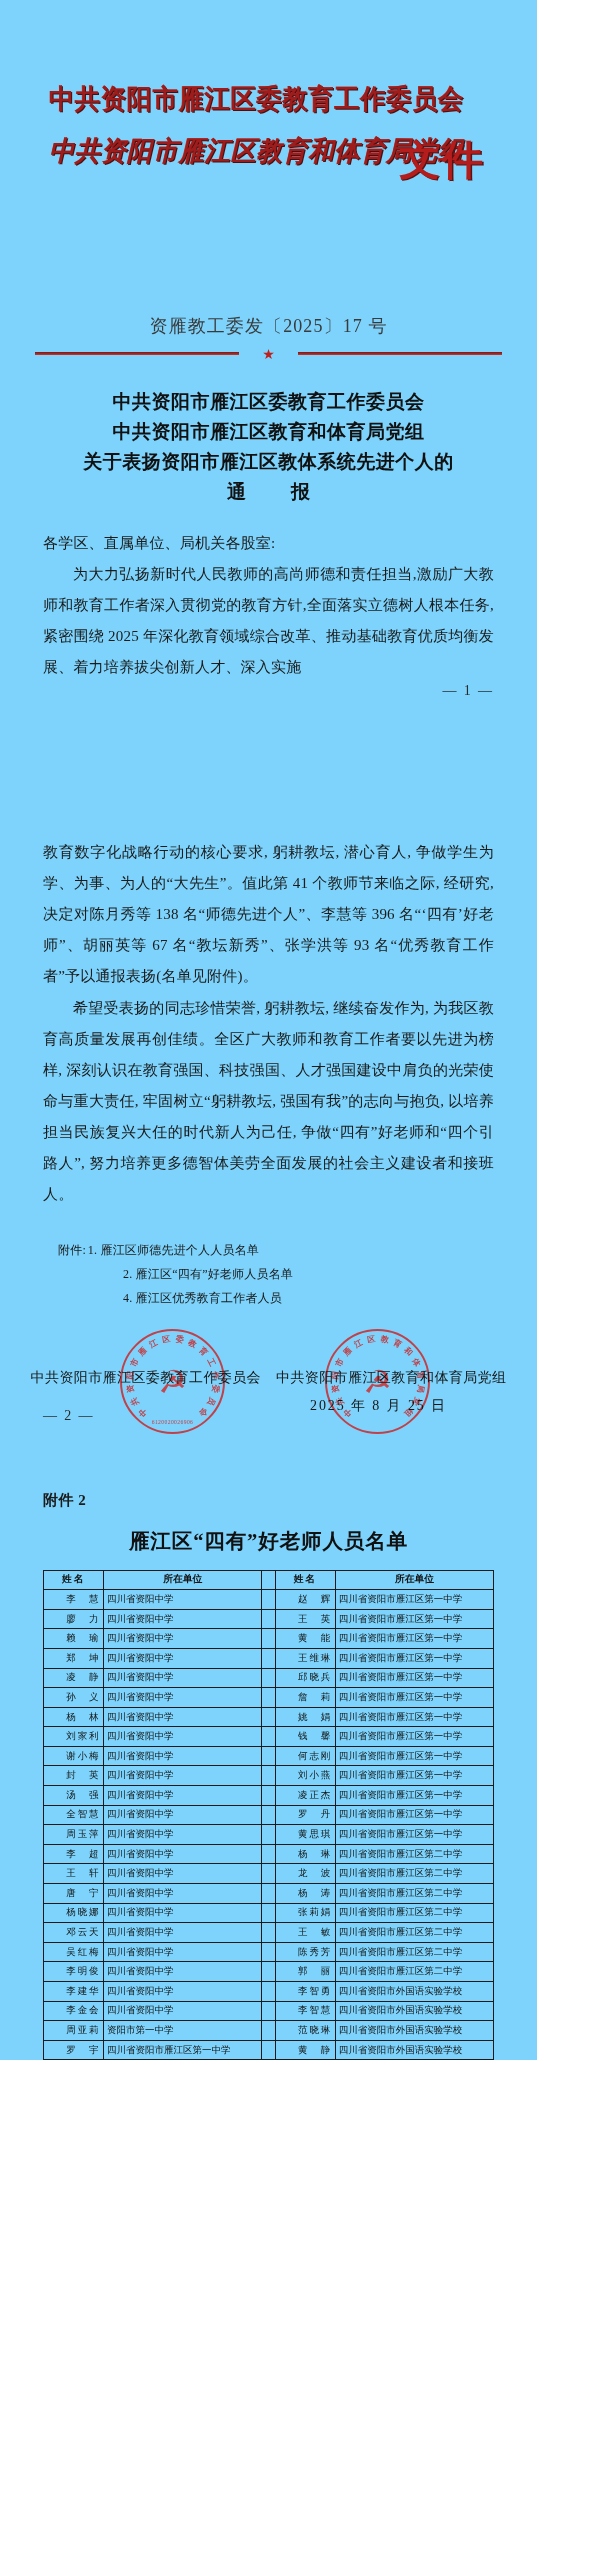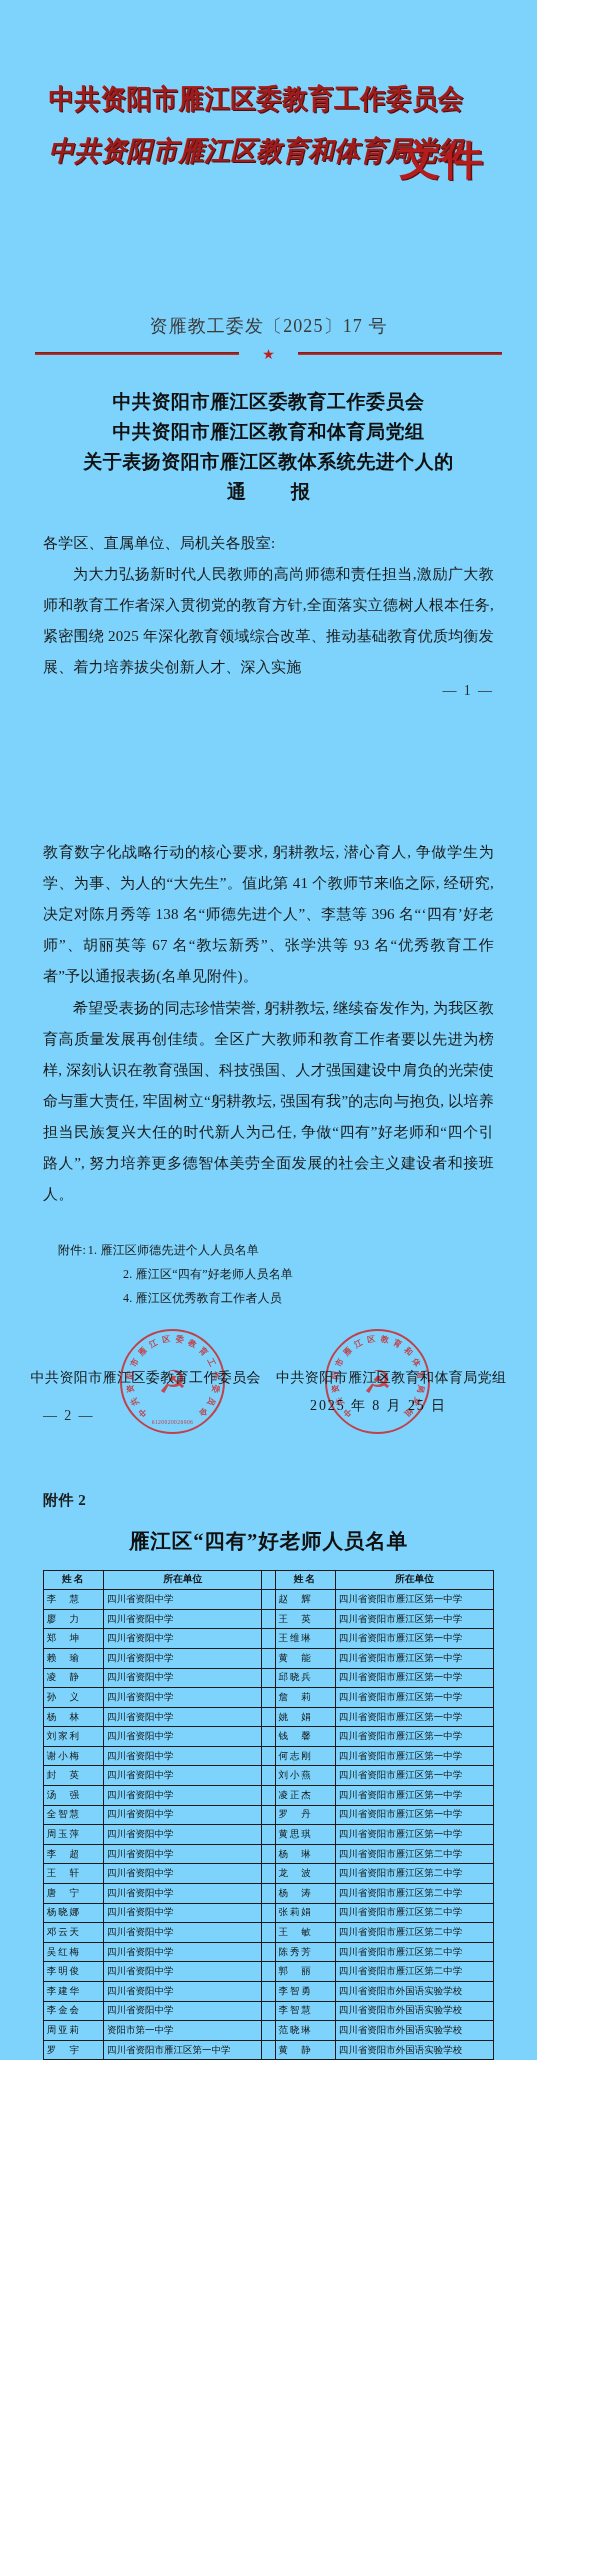--- a/index.html
+++ b/index.html
@@ -226,21 +226,21 @@
     padding: 0 2.8px;
     color: #141414;
     overflow: hidden;
     white-space: nowrap;
   }
   table.roster th {
     font-weight: 700;
     text-align: center;
     font-size: 9.8px;
   }
-  td.nm, th.nm { width: 50px; text-align: left; letter-spacing: 1.9px; }
+  td.nm, th.nm { width: 50px; text-align: right; letter-spacing: 1.9px; }
   td.un, th.un { width: 131px; text-align: left; }
   td.sep, th.sep { border: none; width: 11.2px; }
 </style>
 </head>
 <body>
 
 <div class="page">
 
   <div class="letterhead">
     <div class="lh-rows">
@@ -364,31 +364,31 @@
             <td class="un">四川省资阳市雁江区第一中学</td>
           </tr>
           <tr>
             <td class="nm">廖　力</td>
             <td class="un">四川省资阳中学</td>
             <td class="sep"></td>
             <td class="nm">王　英</td>
             <td class="un">四川省资阳市雁江区第一中学</td>
           </tr>
           <tr>
+            <td class="nm">赖　瑜</td>
+            <td class="un">四川省资阳中学</td>
+            <td class="sep"></td>
+            <td class="nm">黄　能</td>
+            <td class="un">四川省资阳市雁江区第一中学</td>
+          </tr>
+          <tr>
             <td class="nm">郑　坤</td>
             <td class="un">四川省资阳中学</td>
             <td class="sep"></td>
             <td class="nm">王维琳</td>
-            <td class="un">四川省资阳市雁江区第一中学</td>
-          </tr>
-          <tr>
-            <td class="nm">赖　瑜</td>
-            <td class="un">四川省资阳中学</td>
-            <td class="sep"></td>
-            <td class="nm">黄　能</td>
             <td class="un">四川省资阳市雁江区第一中学</td>
           </tr>
           <tr>
             <td class="nm">凌　静</td>
             <td class="un">四川省资阳中学</td>
             <td class="sep"></td>
             <td class="nm">邱晓兵</td>
             <td class="un">四川省资阳市雁江区第一中学</td>
           </tr>
           <tr>

